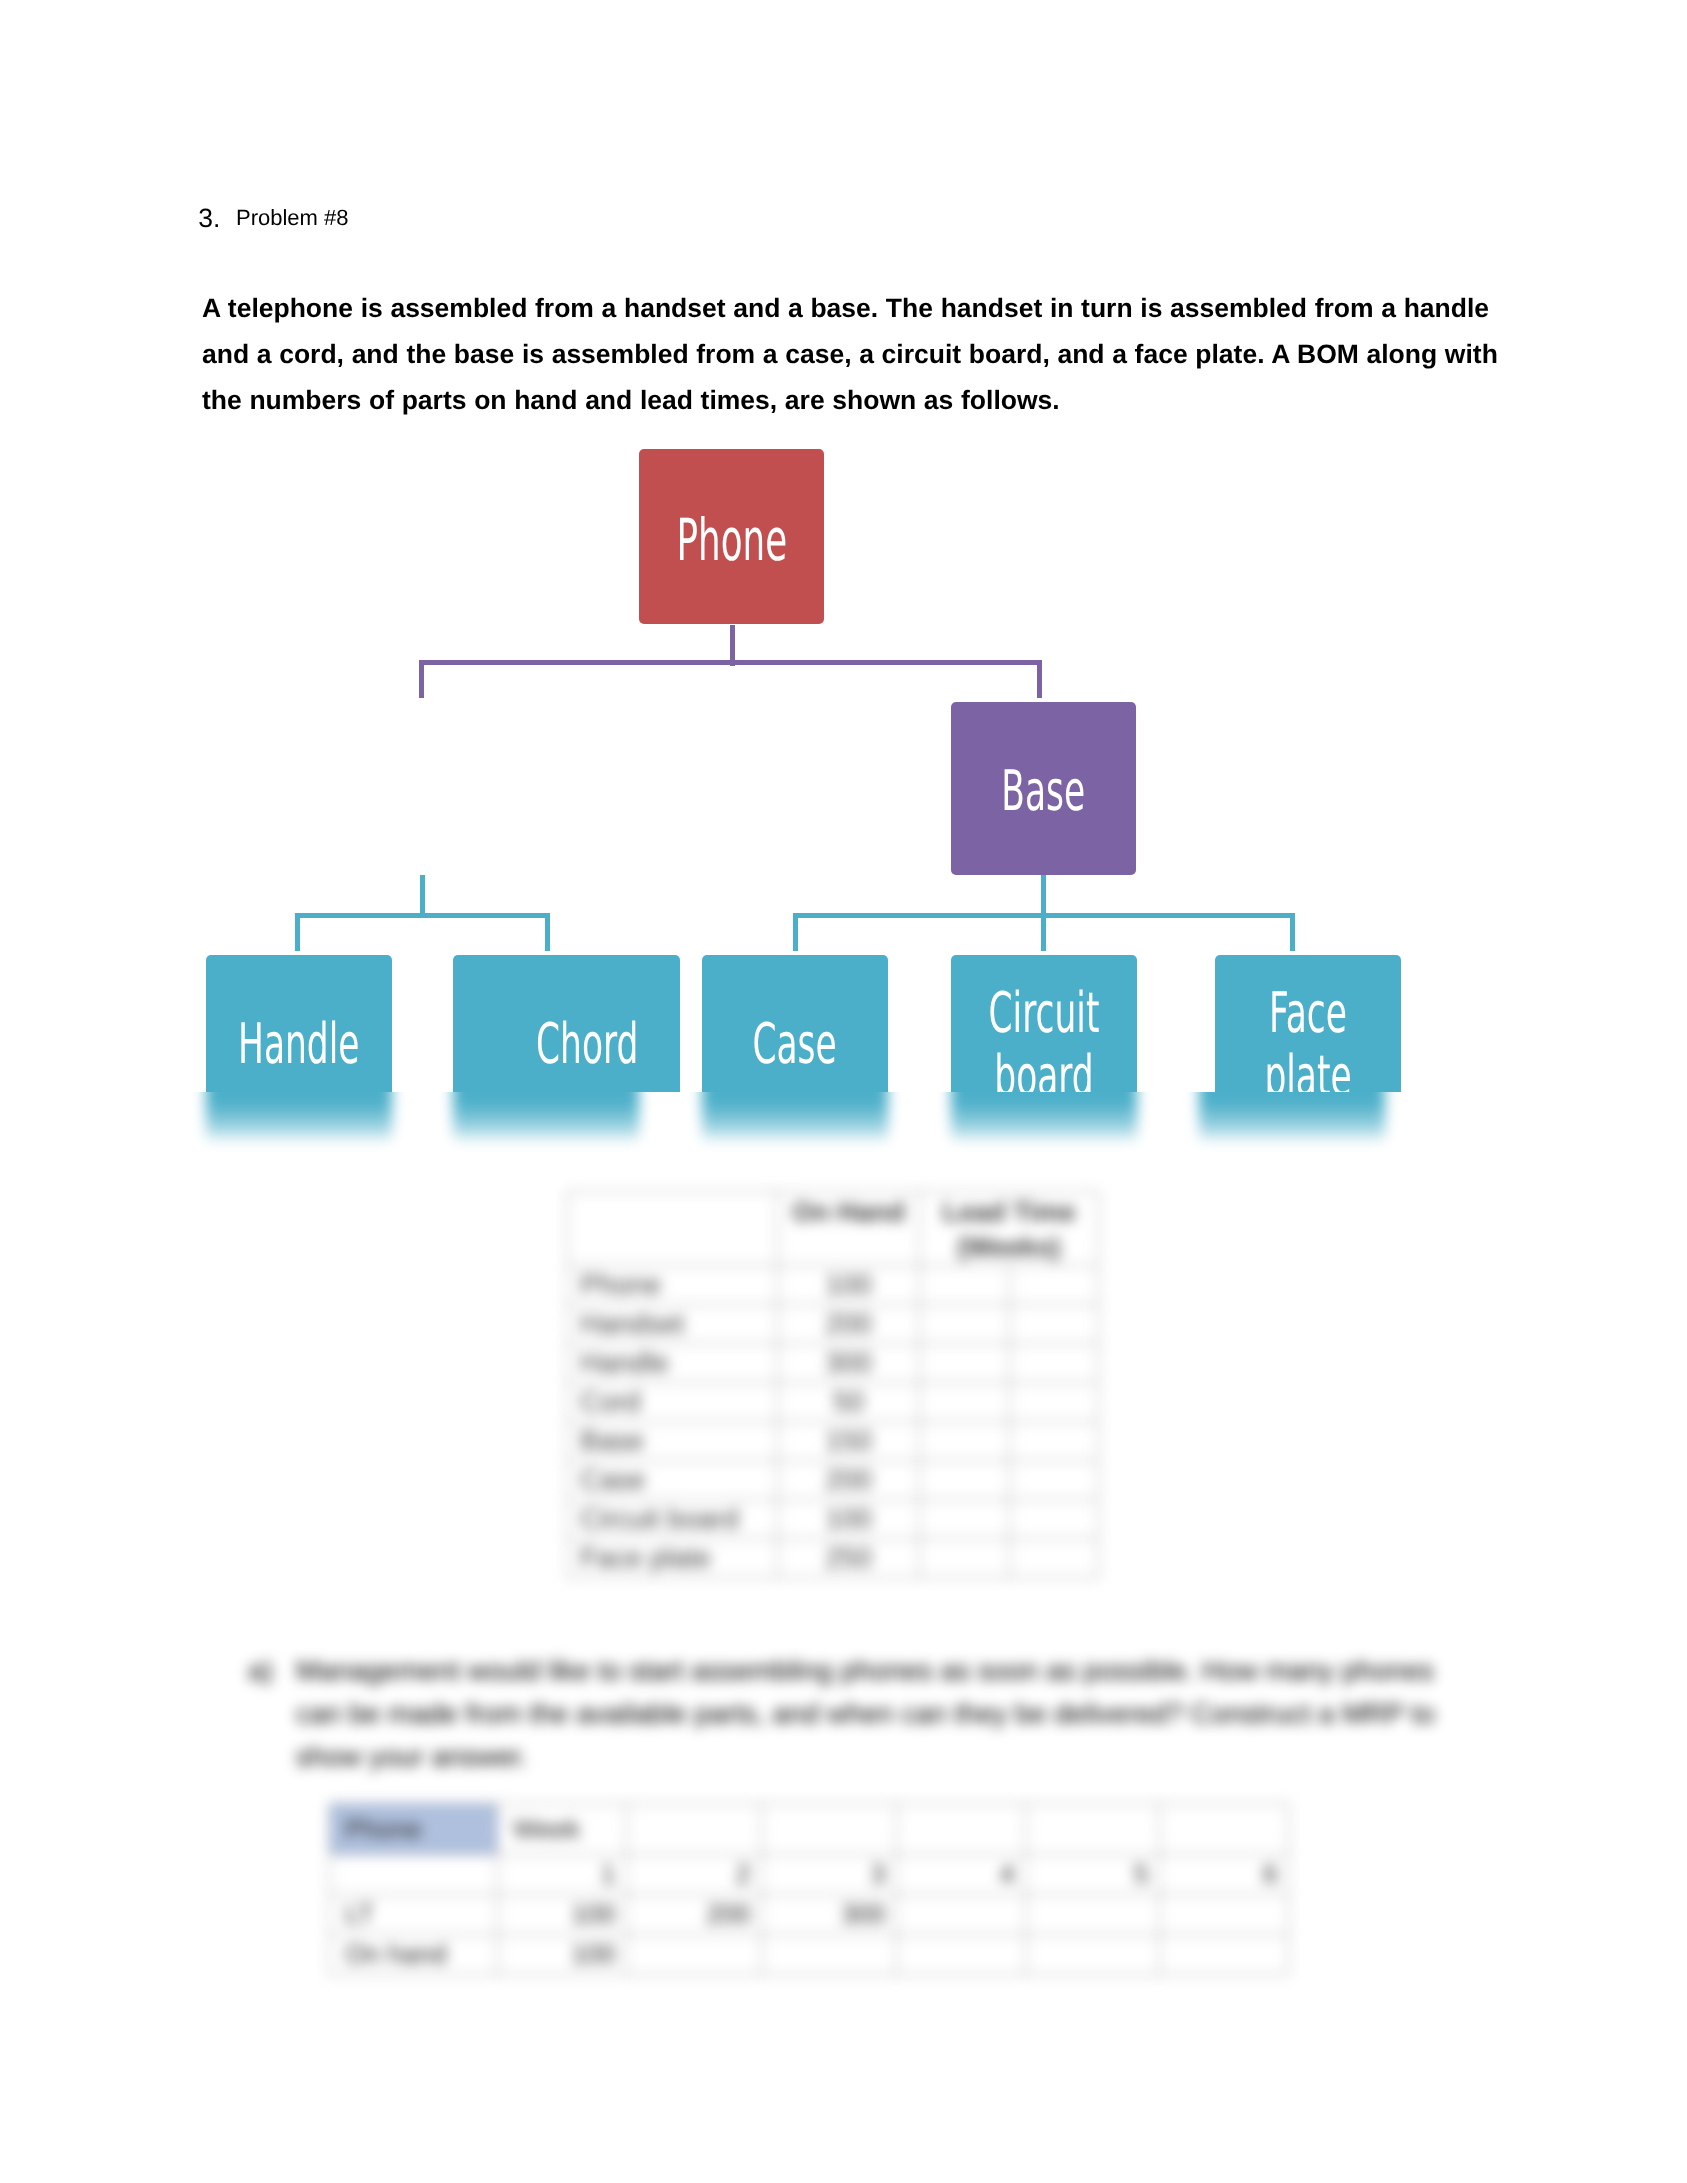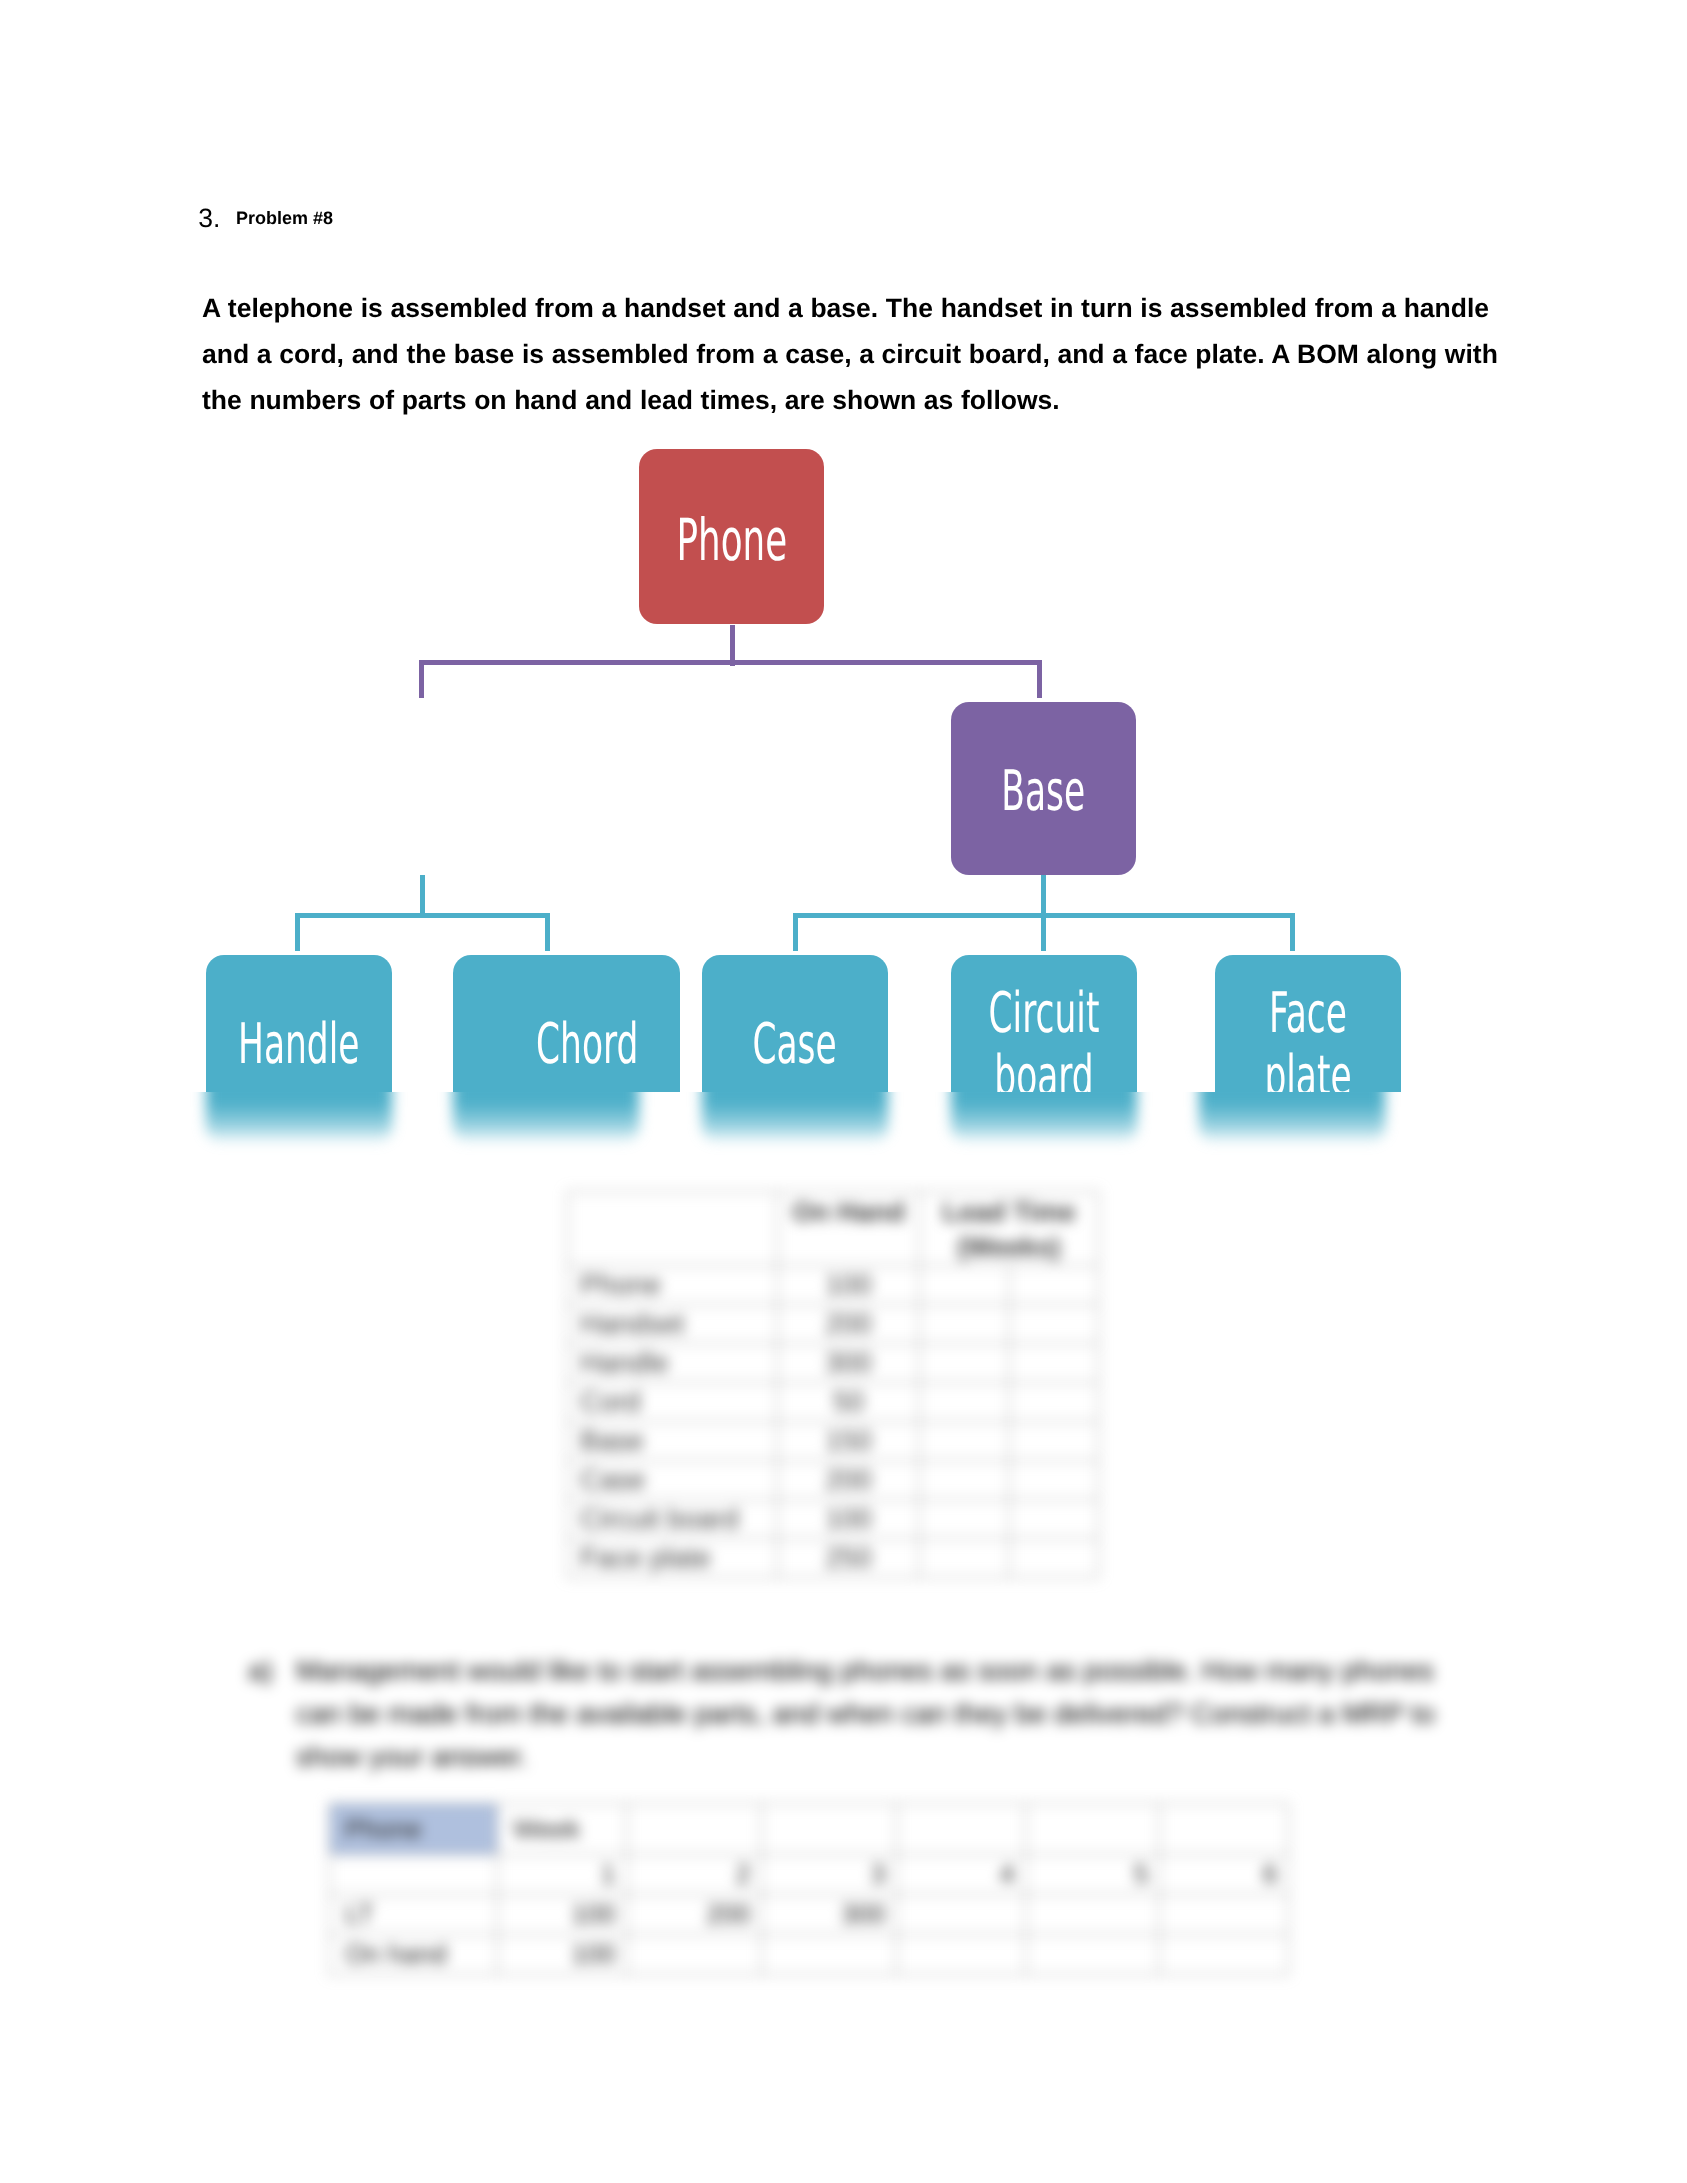--- a/index.html
+++ b/index.html
@@ -4,32 +4,32 @@
 <title>Problem #8</title>
 <style>
   html,body{margin:0;padding:0;background:#ffffff;}
   body{width:1687px;height:2183px;position:relative;overflow:hidden;
        font-family:"Liberation Sans",sans-serif;-webkit-font-smoothing:antialiased;text-rendering:geometricPrecision;}
   .page{position:absolute;left:0;top:0;width:1687px;height:2183px;background:#fff;}
 
   
   #heading-row{position:absolute;left:197px;top:198px;width:926px;height:40px;}
   #heading-num{position:absolute;left:1.3px;top:0;font-size:26.5px;line-height:40px;color:#000;font-weight:400;}
-  #heading-title{position:absolute;left:39px;top:0;font-size:18px;line-height:40px;color:#000;font-weight:700;}
+  #heading-title{position:absolute;left:39px;top:0;font-size:22px;line-height:40px;color:#000;font-weight:400;}
 
   
   #intro{position:absolute;left:200px;top:283px;width:1300px;margin:2px;
          font-size:26.5px;line-height:46px;font-weight:700;color:#000;text-align:left;
          word-spacing:0.3px;}
 
   
   
   #diagram{position:absolute;left:0;top:0;width:1687px;height:1191px;
            clip-path:inset(0 0 99px 0);}
-  .node{position:absolute;border-radius:18px;display:flex;align-items:center;justify-content:center;}
+  .node{position:absolute;border-radius:5px;display:flex;align-items:center;justify-content:center;}
   .node span.lbl{display:block;color:#ffffff;font-weight:400;white-space:pre-line;text-align:center;
              font-family:"DejaVu Sans",sans-serif;font-size:56px;line-height:63px;
              transform:scaleX(0.615);position:relative;top:3.3px;}
   .node span.lbl-root{font-size:58px;line-height:62px;}
   .conn{position:absolute;}
   
   .node.nb{background:linear-gradient(to bottom,
             #4CAFC9 0%, #4CAFC9 78%, rgba(76,175,201,0.55) 91%, rgba(76,175,201,0) 100%);}
 
   

